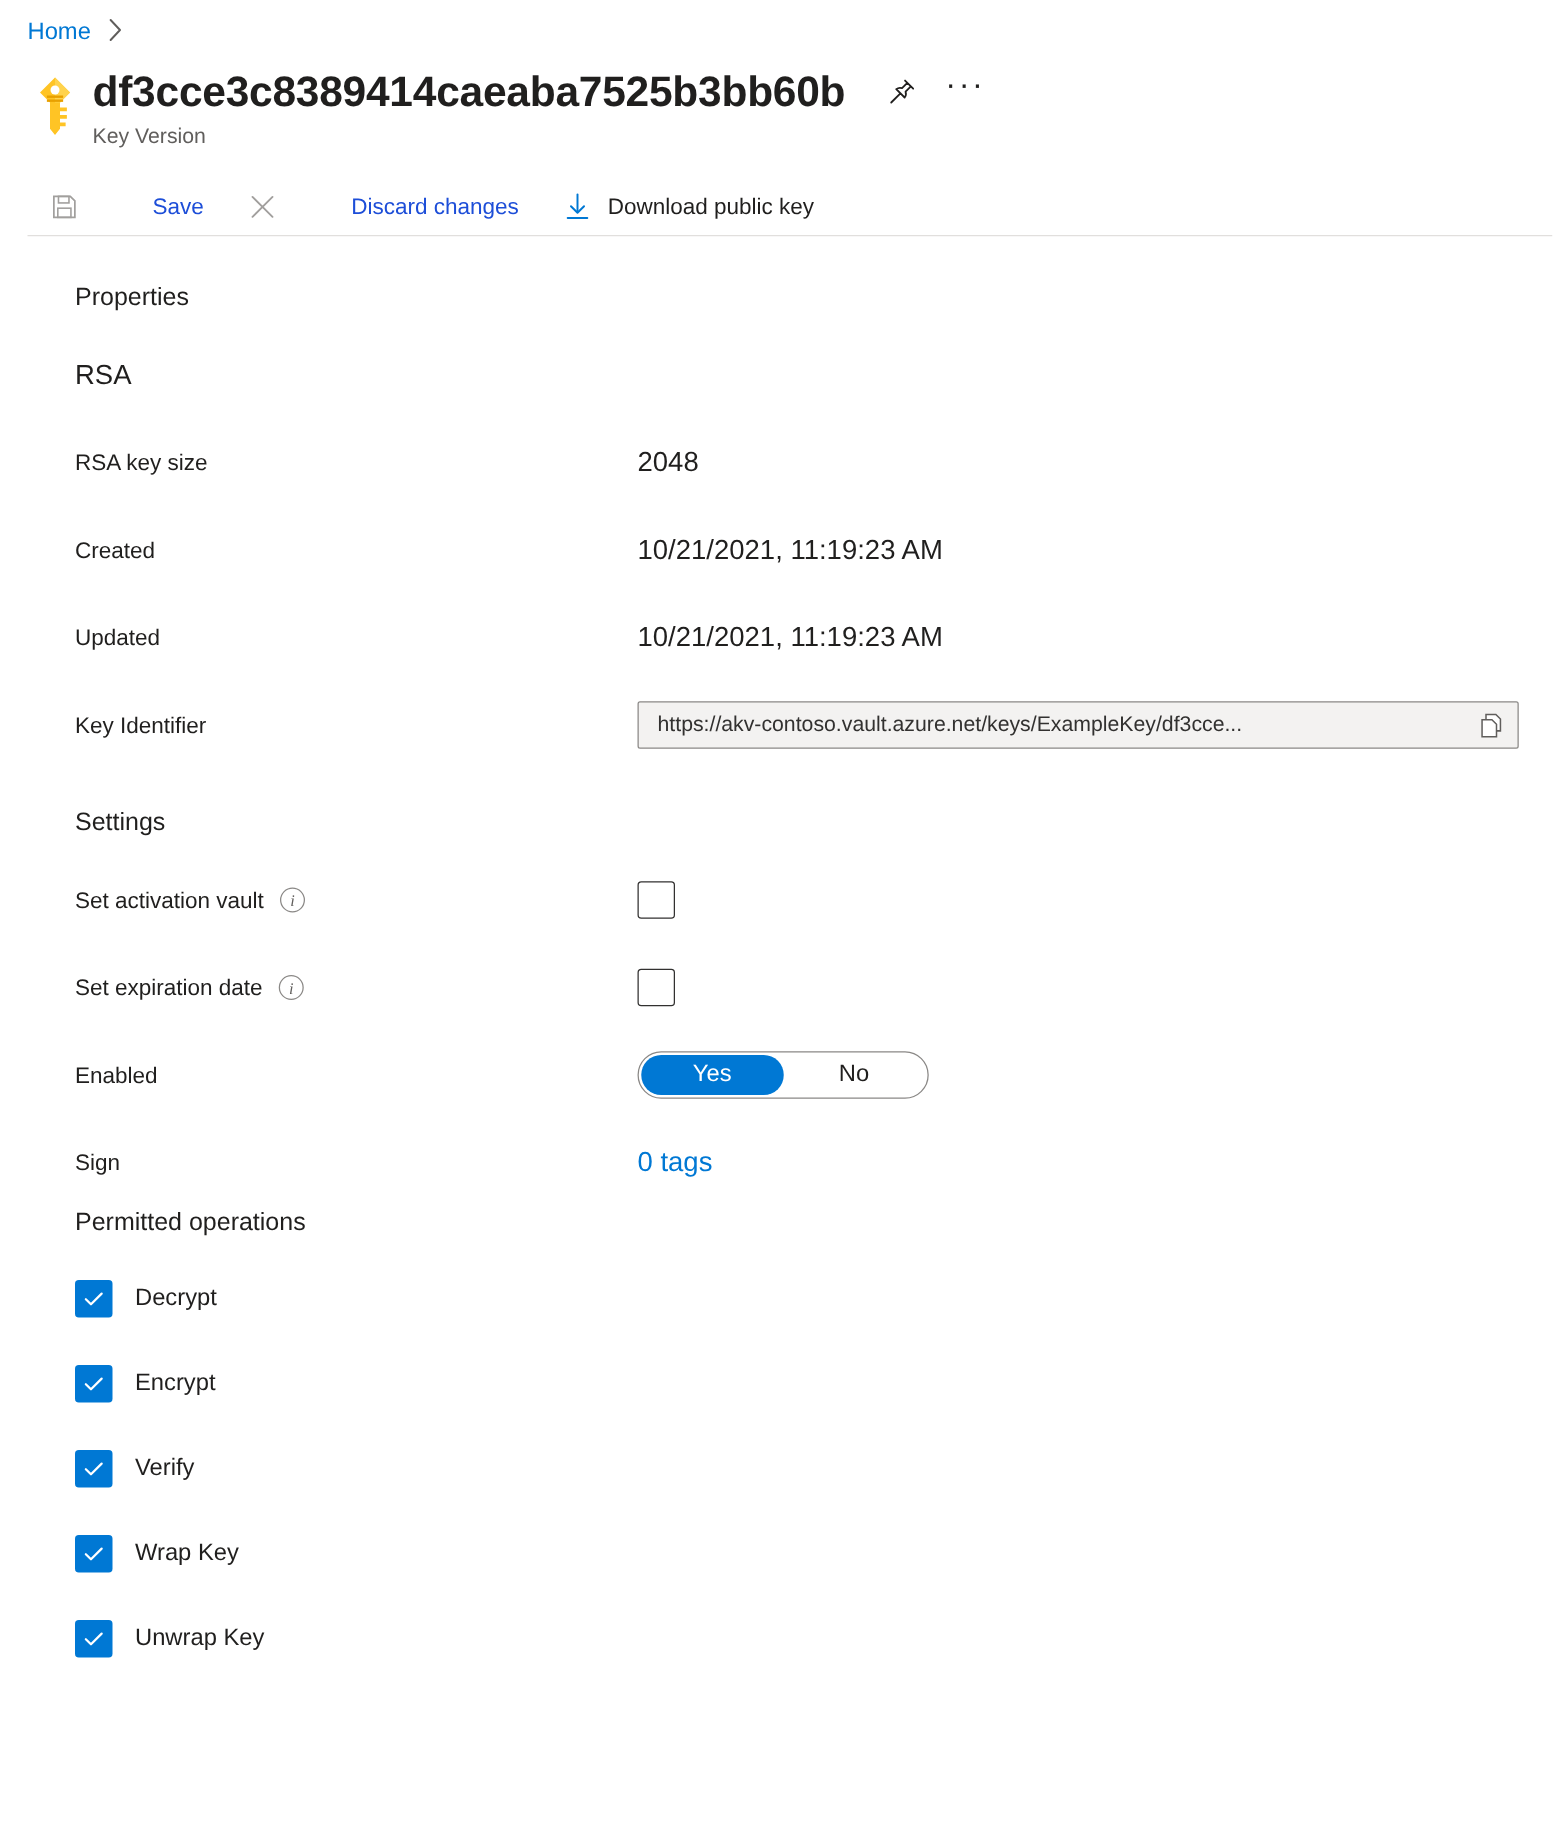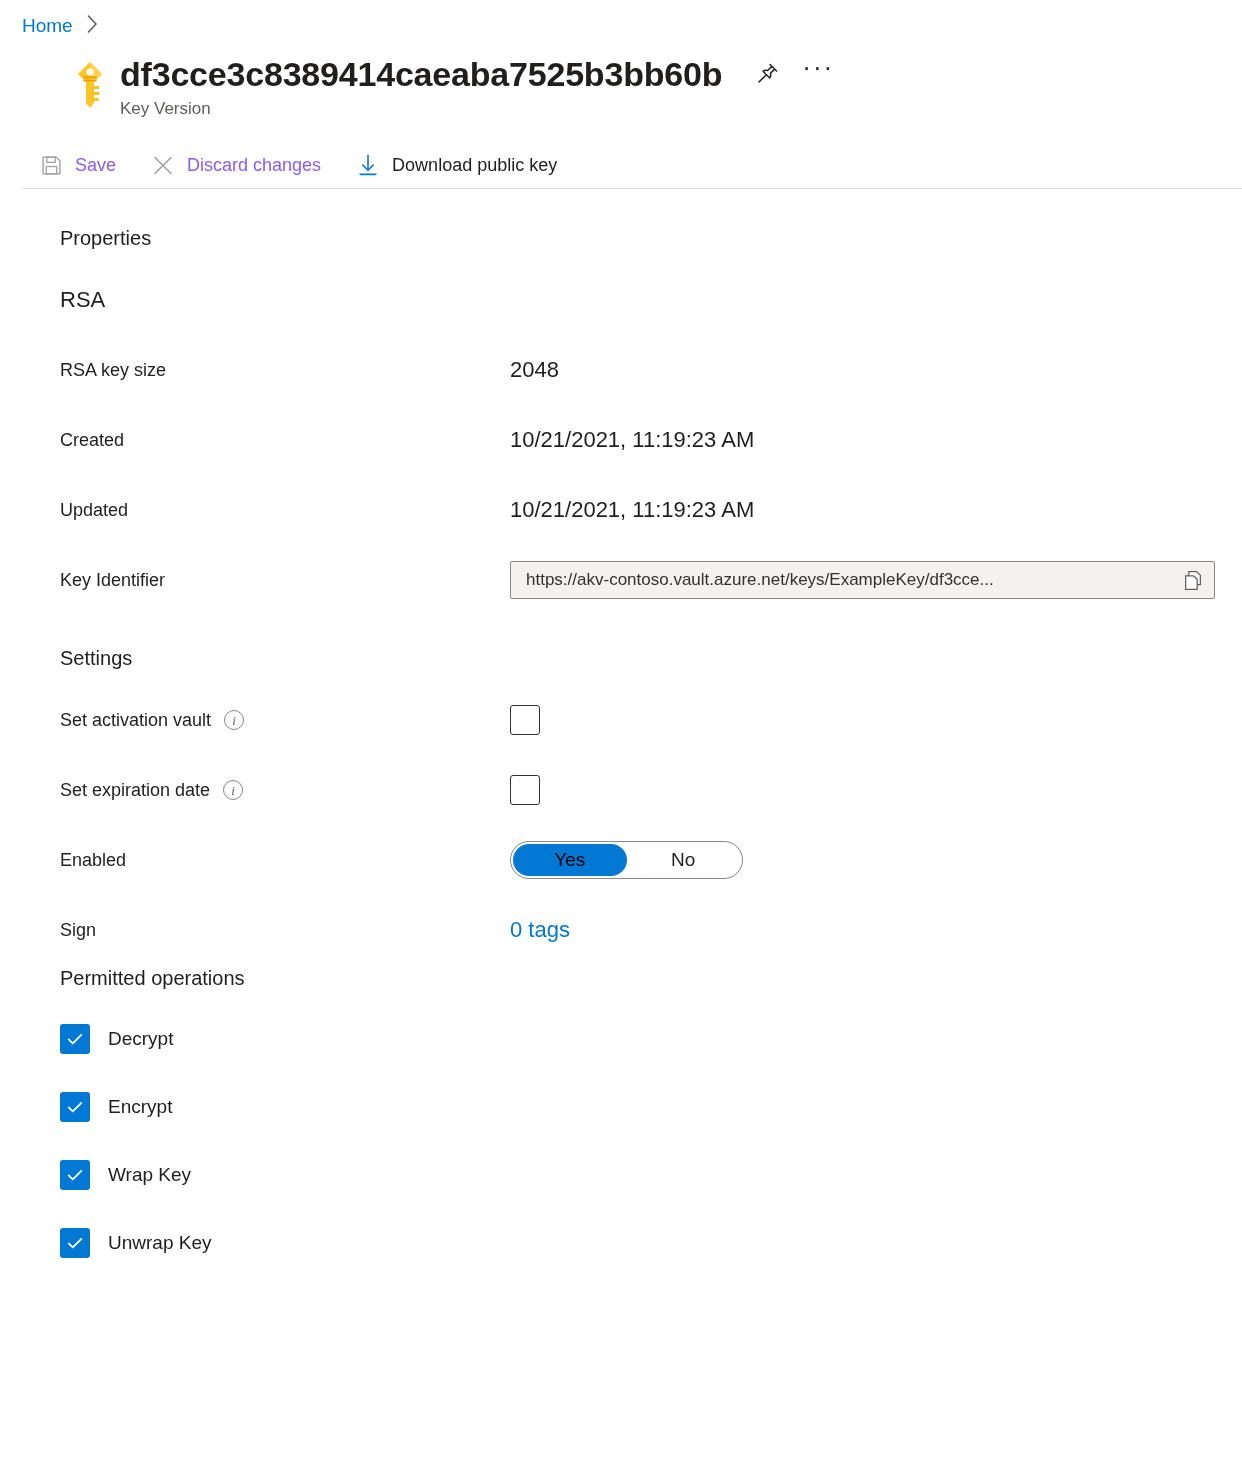--- a/index.html
+++ b/index.html
@@ -37,21 +37,20 @@
     line-height: 18px;
     display: inline-block;
   }
 
   
   .title-row {
     display: flex;
     align-items: flex-start;
     padding: 16px 0 0 22px;
     height: 96px;
-    margin-left: 46px;
   }
   .key-icon {
     width: 44px;
     height: 58px;
     flex: 0 0 44px;
     margin-top: 4px;
     position: relative;
   }
   .title-text-wrap {
     margin-left: 8px;
@@ -120,21 +119,21 @@
     align-items: center;
     justify-content: center;
     margin-right: 13px;
     flex: 0 0 22px;
   }
   .cmd-label {
     font-size: 18px;
     line-height: 22px;
     color: #201f1e;
   }
-  .cmd.disabled .cmd-label { color: #8b5cf6; }
+  .cmd.disabled .cmd-label { color: #1d4ed8; margin-left: 47px; }
 
   .divider {
     margin-left: 22px;
     width: 1220px;
     height: 1px;
     background: #e1dfdd;
   }
 
   
   .content { padding-left: 60px; padding-top: 36px; }
@@ -245,21 +244,21 @@
     display: flex;
     align-items: center;
     justify-content: center;
     font-size: 19px;
     border-radius: 17px;
     cursor: pointer;
     color: #201f1e;
   }
   .toggle-opt.active {
     background: #0078d4;
-    color: #000000;
+    color: #ffffff;
     text-align: right;
   }
 
   
   .ops-list { margin-top: 10px; }
   .op-row {
     display: flex;
     align-items: center;
     height: 68px;
   }
@@ -439,33 +438,41 @@
     <div class="op-row">
       <div class="checkbox-checked">
         <svg width="20" height="20" viewBox="0 0 18 18" fill="none">
           <path d="M3.3 9.3 L7 13 L14.7 5.3" stroke="#ffffff" stroke-width="1.6" fill="none" stroke-linecap="round" stroke-linejoin="round"></path>
         </svg>
       </div>
       <span class="op-label">Encrypt</span>
     </div>
 
 
-
     <div class="op-row">
       <div class="checkbox-checked">
         <svg width="20" height="20" viewBox="0 0 18 18" fill="none">
           <path d="M3.3 9.3 L7 13 L14.7 5.3" stroke="#ffffff" stroke-width="1.6" fill="none" stroke-linecap="round" stroke-linejoin="round"></path>
         </svg>
       </div>
-      <span class="op-label">Wrap Key</span>
+      <span class="op-label">Verify</span>
     </div>
 
     <div class="op-row">
       <div class="checkbox-checked">
         <svg width="20" height="20" viewBox="0 0 18 18" fill="none">
           <path d="M3.3 9.3 L7 13 L14.7 5.3" stroke="#ffffff" stroke-width="1.6" fill="none" stroke-linecap="round" stroke-linejoin="round"></path>
         </svg>
       </div>
+      <span class="op-label">Wrap Key</span>
+    </div>
+
+    <div class="op-row">
+      <div class="checkbox-checked">
+        <svg width="20" height="20" viewBox="0 0 18 18" fill="none">
+          <path d="M3.3 9.3 L7 13 L14.7 5.3" stroke="#ffffff" stroke-width="1.6" fill="none" stroke-linecap="round" stroke-linejoin="round"></path>
+        </svg>
+      </div>
       <span class="op-label">Unwrap Key</span>
     </div>
 
   </div>
 </div>
 
 </body></html>

